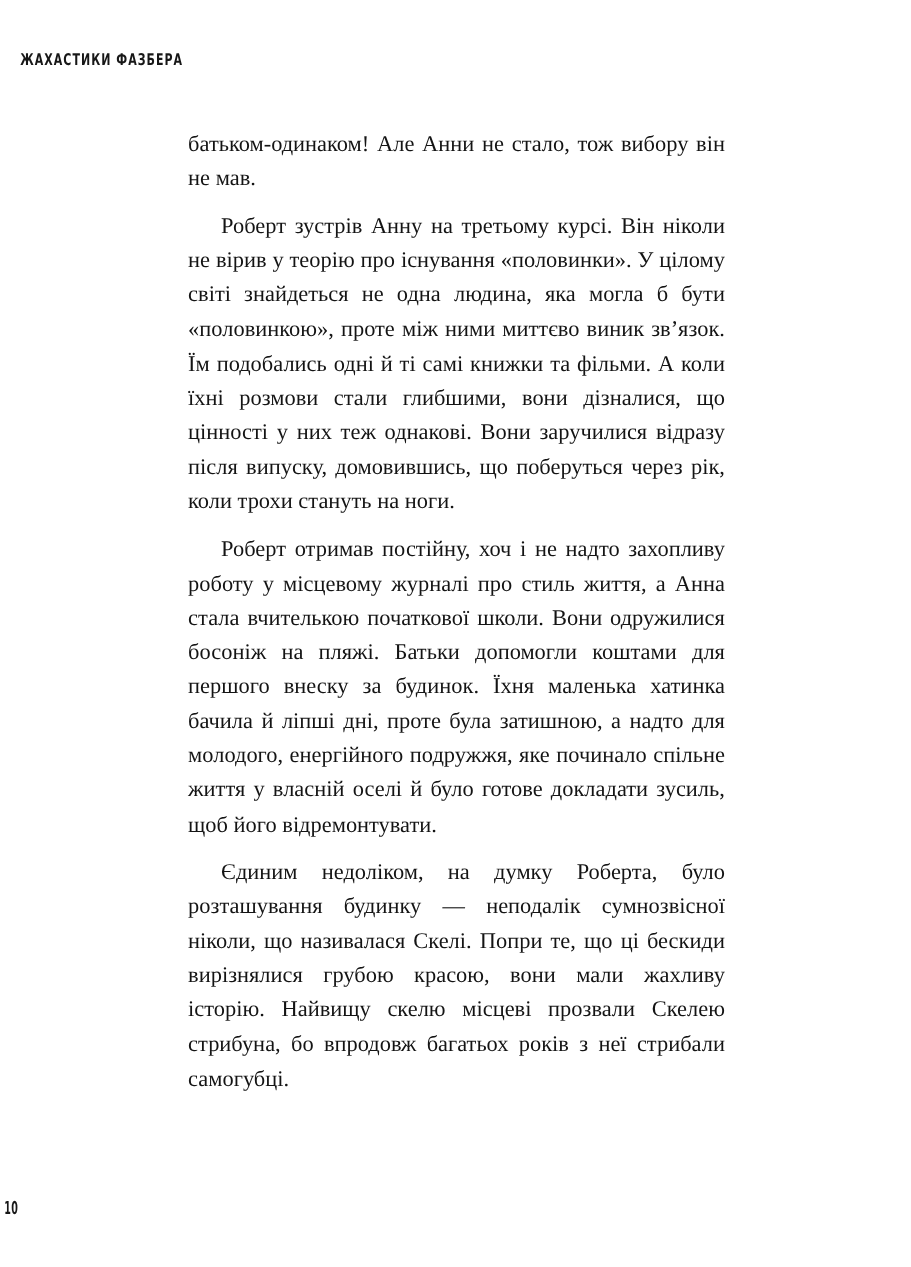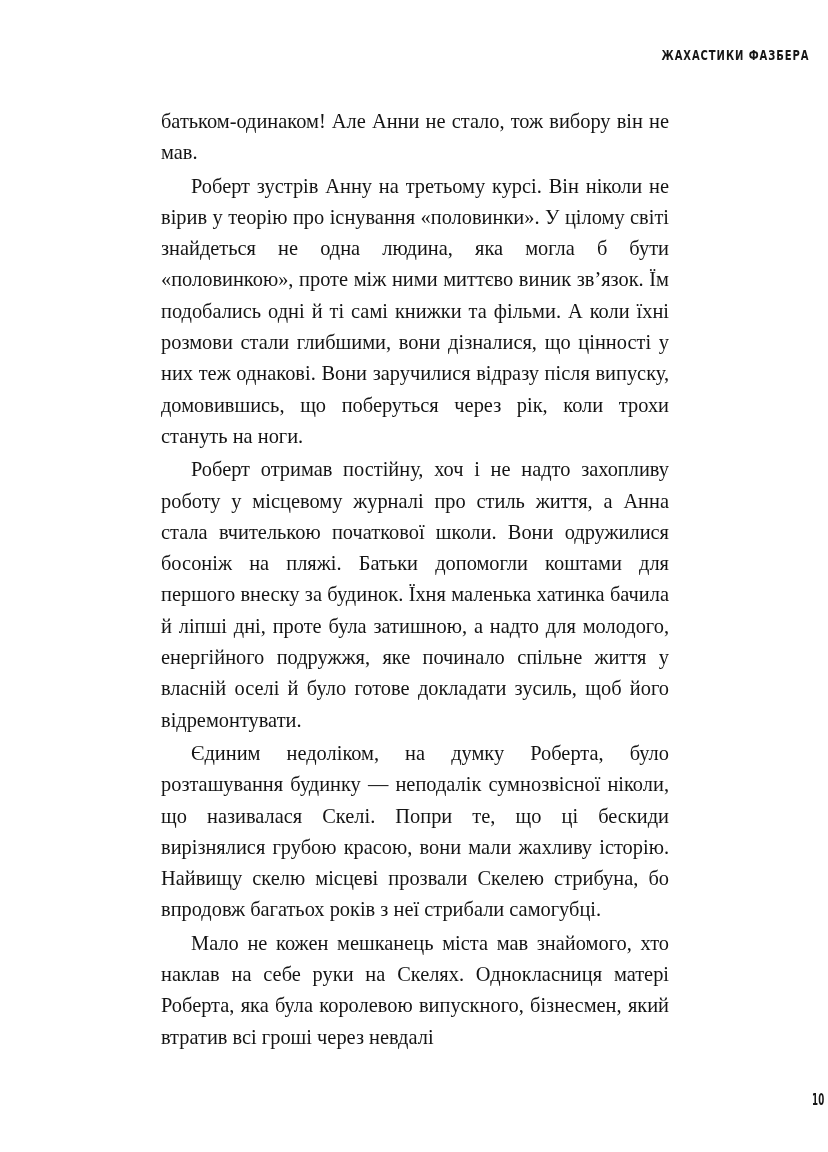--- a/index.html
+++ b/index.html
@@ -22,21 +22,21 @@
     height: 1152px;
     box-sizing: border-box;
   }
 
   
   .running-header {
     position: absolute;
     top: 45px;
     left: 0;
     width: 828px;
-    text-align: right;
+    text-align: left;
   }
   .running-header .header-text {
     display: inline-block;
     font-family: "DejaVu Sans", "Liberation Sans", sans-serif;
     font-weight: 700;
     font-size: 12.5px;
     letter-spacing: 1.15px;
     color: #171717;
     transform: scaleX(0.80) scaleY(1.18);
     transform-origin: center center;
@@ -45,42 +45,42 @@
 
   
   .text-column {
     position: absolute;
     top: 104px;
     left: 159px;
     width: 512px;
   }
 
   .text-column p {
-    margin: 2px;
+    margin: 12px;
     font-size: 20.4px;
     line-height: 31.3px;
     text-align: justify;
     text-justify: inter-word;
     text-indent: 30px;
     hyphens: manual;
     word-spacing: 0px;
     color: #141414;
   }
   .text-column p.no-indent {
     text-indent: 0;
   }
   
 
   
   .folio {
     position: absolute;
     bottom: 44px;
     left: 0;
     width: 828px;
-    text-align: right;
+    text-align: left;
     text-decoration: underline;
   }
   .folio .folio-text {
     display: inline-block;
     font-family: "DejaVu Sans", "Liberation Sans", sans-serif;
     font-weight: 700;
     font-size: 14px;
     letter-spacing: 0.5px;
     color: #171717;
     transform: scaleX(0.62) scaleY(1.15);
@@ -94,20 +94,19 @@
 
   <div class="running-header">
     <span class="header-text">ЖАХАСТИКИ ФАЗБЕРА</span>
   </div>
 
   <div class="text-column">
     <p class="no-indent">батьком-одинаком! Але Анни не стало, тож вибору він не мав.</p>
     <p>Роберт зустрів Анну на третьому курсі. Він ніколи не вірив у теорію про існування «половинки». У цілому світі знайдеться не одна людина, яка могла б бути «половинкою», проте між ними миттєво виник зв’язок. Їм подобались одні й ті самі книжки та фільми. А коли їхні розмови стали глибшими, вони дізналися, що цінності у них теж однакові. Вони заручилися відразу після випуску, домовившись, що поберуться через рік, коли трохи стануть на ноги.</p>
     <p>Роберт отримав постійну, хоч і не надто захопливу роботу у місцевому журналі про стиль життя, а Анна стала вчителькою початкової школи. Вони одружилися босоніж на пляжі. Батьки допомогли коштами для першого внеску за будинок. Їхня маленька хатинка бачила й ліпші дні, проте була затишною, а надто для молодого, енергійного подружжя, яке починало спільне життя у власній оселі й було готове докладати зусиль, щоб його відремонтувати.</p>
     <p>Єдиним недоліком, на думку Роберта, було розташування будинку — неподалік сумнозвісної ніколи, що називалася Скелі. Попри те, що ці бескиди вирізнялися грубою красою, вони мали жахливу історію. Найвищу скелю місцеві прозвали Скелею стрибуна, бо впродовж багатьох років з неї стрибали самогубці.</p>
-    <p>Мало не кожен мешканець міста мав знайомого, хто наклав на себе руки на Скелях. Однокласниця матері Роберта, яка була королевою випускного, бізнесмен, який втратив всі гроші через невдалі</p>
   </div>
 
   <div class="folio">
     <span class="folio-text">10</span>
   </div>
 
 </div>
 
 </body></html>

